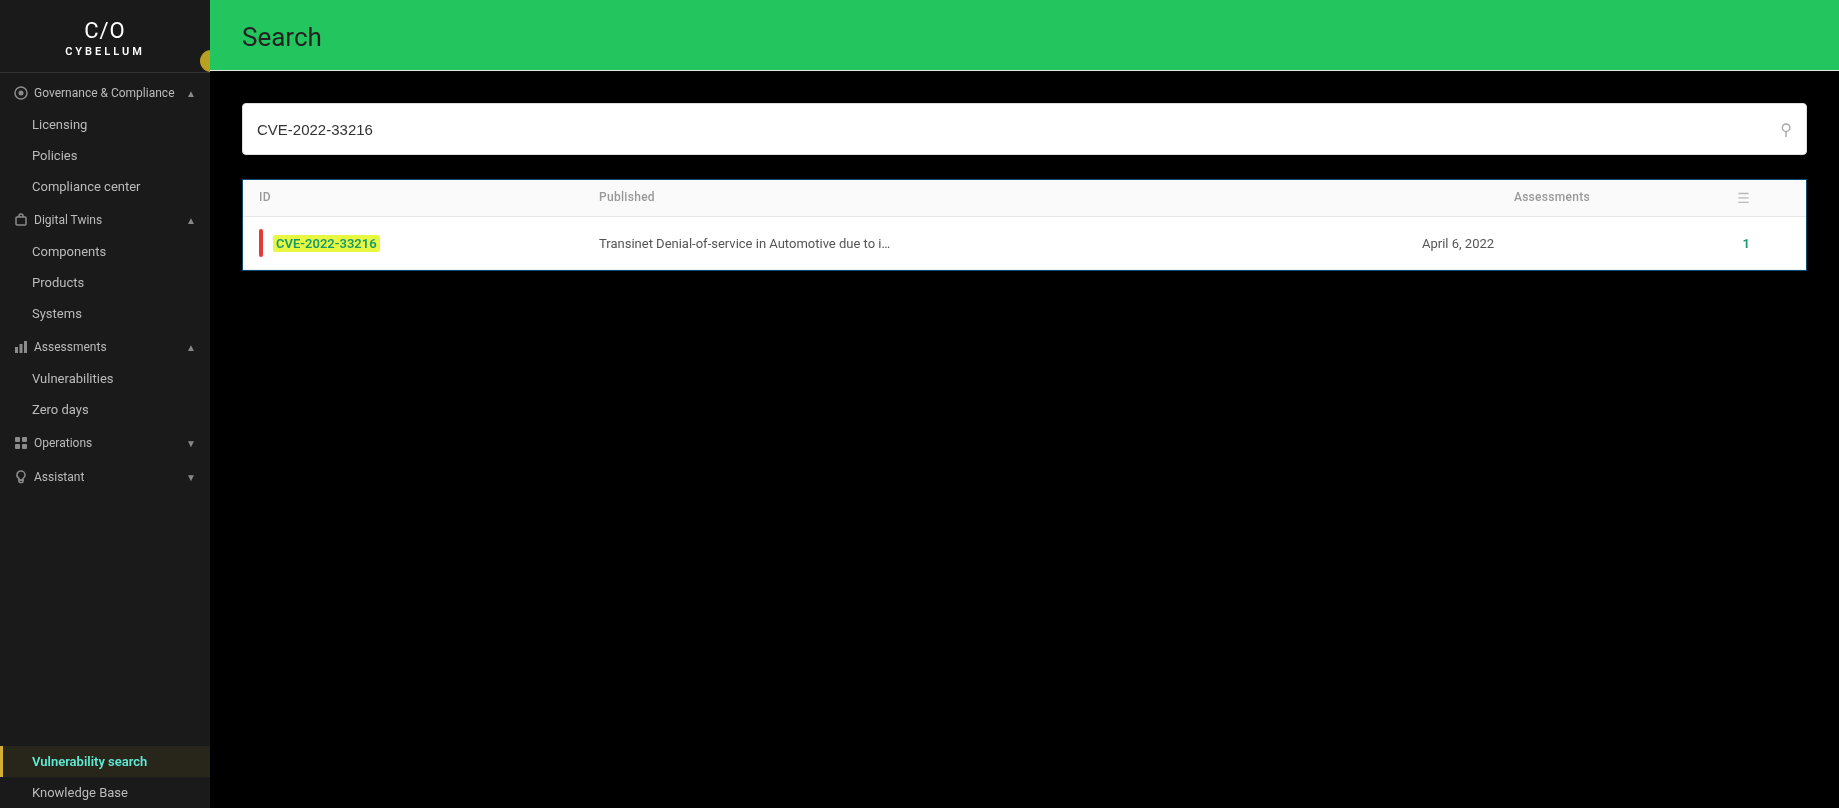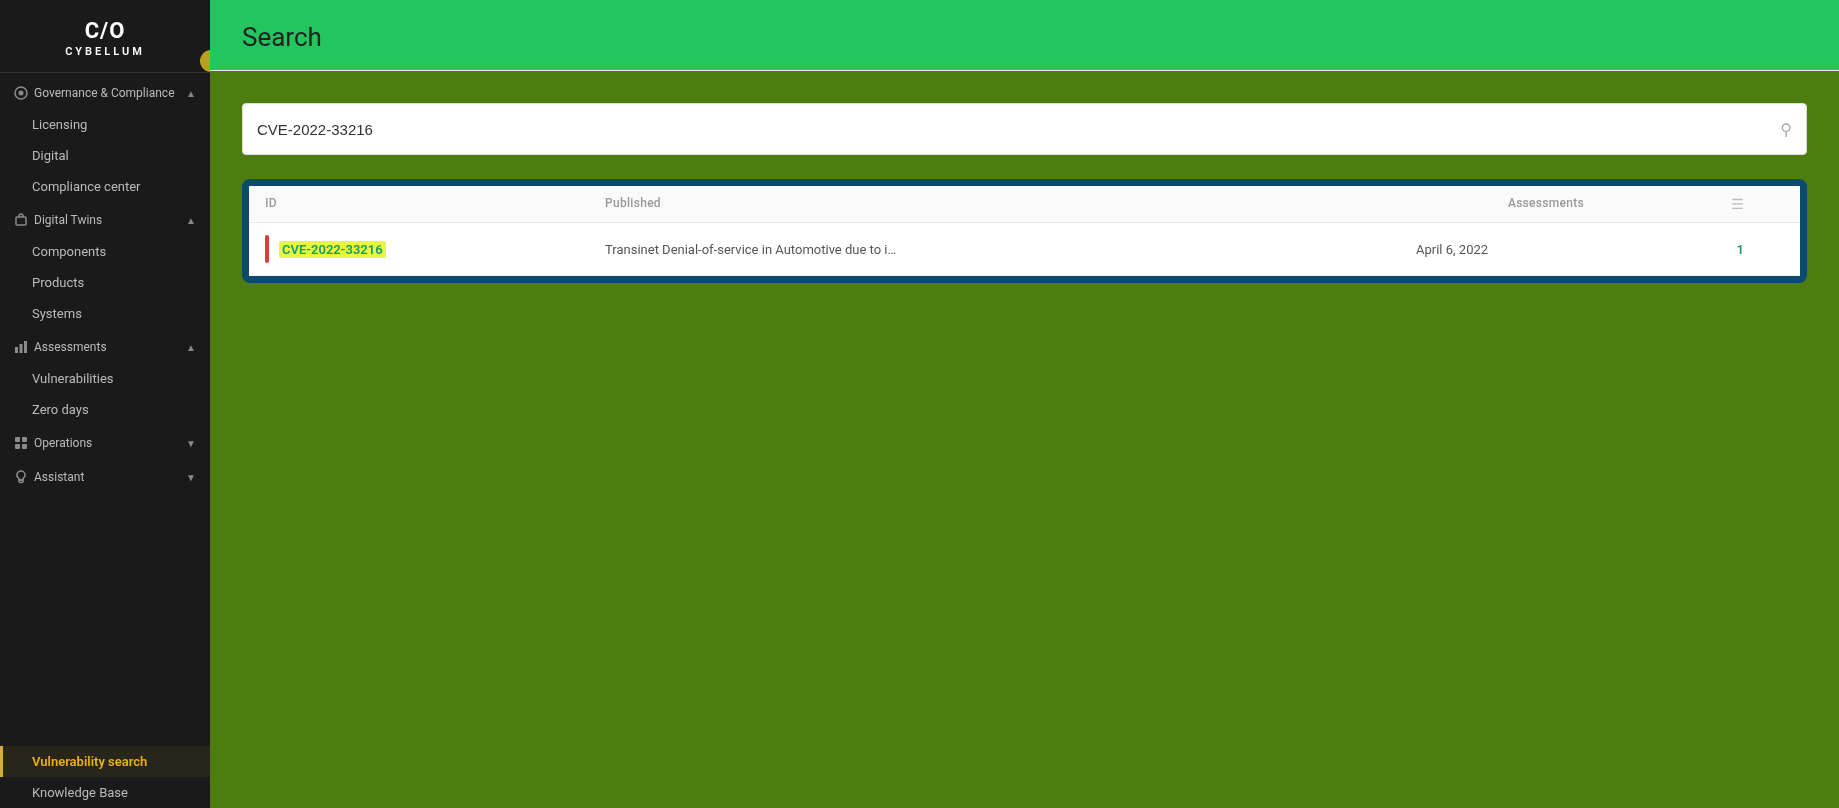--- a/index.html
+++ b/index.html
@@ -21,21 +21,21 @@
       display: flex;
       flex-direction: column;
       align-items: center;
       border-bottom: 1px solid #333;
       margin-bottom: 4px;
     }
     .sidebar-logo .logo-icon {
       color: #fff;
       font-size: 22px;
       letter-spacing: 1px;
-      font-weight: 700;
+      font-weight: 400;
     }
     .sidebar-logo .logo-text {
       color: #fff;
       font-size: 11px;
       letter-spacing: 3px;
       font-weight: 600;
       margin-top: 2px;
     }
     .nav-section {
       margin-bottom: 2px;
@@ -63,21 +63,21 @@
     }
     .nav-item {
       padding: 8px 14px 8px 32px;
       font-size: 13px;
       color: #bbb;
       cursor: pointer;
       display: block;
       text-decoration: none;
     }
     .nav-item.active {
-      color: #eab308;
+      color: #5eead4;
       font-weight: 600;
       background: rgba(212,175,55,0.08);
       border-left: 3px solid #d4af37;
       padding-left: 29px;
     }
     .sidebar-collapse-btn {
       position: absolute;
       top: 50px;
       right: -12px;
       width: 22px;
@@ -107,21 +107,21 @@
       border-bottom: 1px solid #e8e8e8;
     }
     .page-title {
       font-size: 26px;
       font-weight: 400;
       color: #222;
     }
     .page-body {
       flex: 1;
       padding: 32px 32px;
-      background: #4d7c0f;
+      background: #000000;
       overflow-y: auto;
     }
     .search-box-container {
       background: #fff;
       border: 1px solid #ddd;
       border-radius: 4px;
       display: flex;
       align-items: center;
       padding: 0 14px;
       margin-bottom: 24px;
@@ -137,23 +137,23 @@
     }
     .search-icon {
       color: #aaa;
       font-size: 16px;
       margin-left: 8px;
     }
 
     
     .results-table {
       background: #fff;
-      border-radius: 8px;
+      border-radius: 0;
       overflow: hidden;
-      border: 7px solid #0c4a6e;
+      border: 1px solid #0c4a6e;
     }
     .table-header {
       display: grid;
       grid-template-columns: 340px 1fr 180px 160px 40px;
       padding: 10px 16px;
       background: #fafafa;
       border-bottom: 1px solid #e8e8e8;
     }
     .table-header-cell {
       font-size: 12px;
@@ -228,21 +228,21 @@
   <div class="nav-section">
     <div class="nav-group-header">
       <svg class="group-icon" viewBox="0 0 14 14" fill="currentColor">
           <circle cx="7" cy="7" r="6" fill="none" stroke="currentColor" stroke-width="1.5"></circle>
           <circle cx="7" cy="7" r="2.5"></circle>
         </svg>
       <span>Governance &amp; Compliance</span>
       <span class="chevron">▲</span>
     </div>
     <a class="nav-item">Licensing</a>
-    <a class="nav-item">Digital</a>
+    <a class="nav-item">Policies</a>
     <a class="nav-item">Compliance center</a>
   </div>
 
   <div class="nav-section">
     <div class="nav-group-header">
       <svg class="group-icon" viewBox="0 0 14 14" fill="none" stroke="currentColor" stroke-width="1.5">
           <rect x="2" y="4" width="10" height="8" rx="1"></rect>
           <path d="M5 4V3a2 2 0 014 0v1"></path>
         </svg>
       <span>Digital Twins</span>

